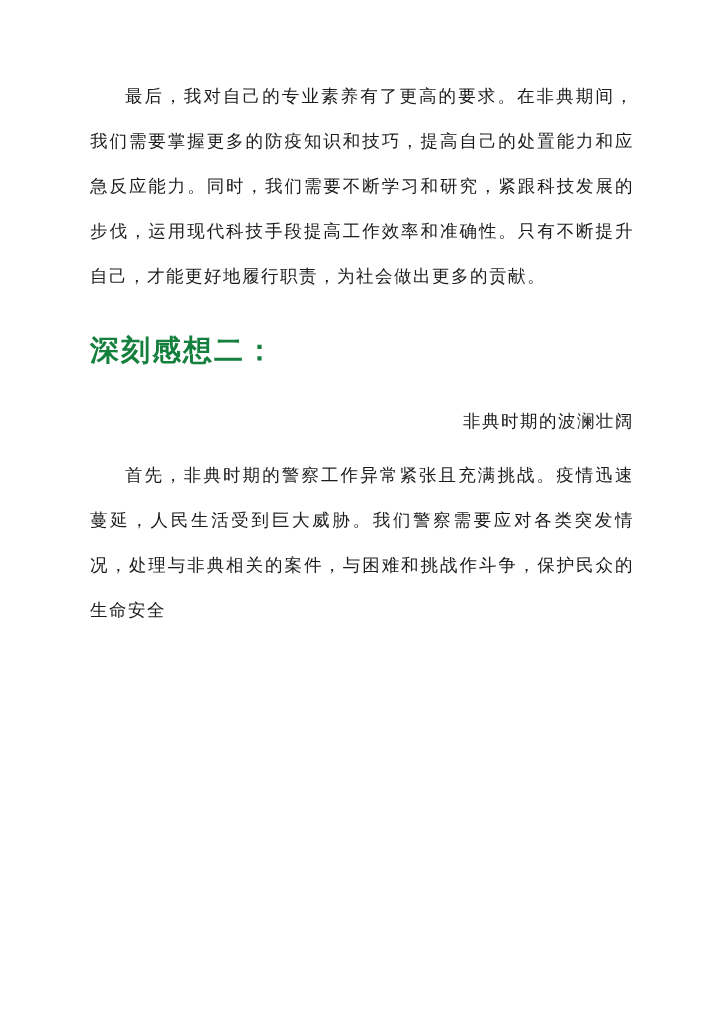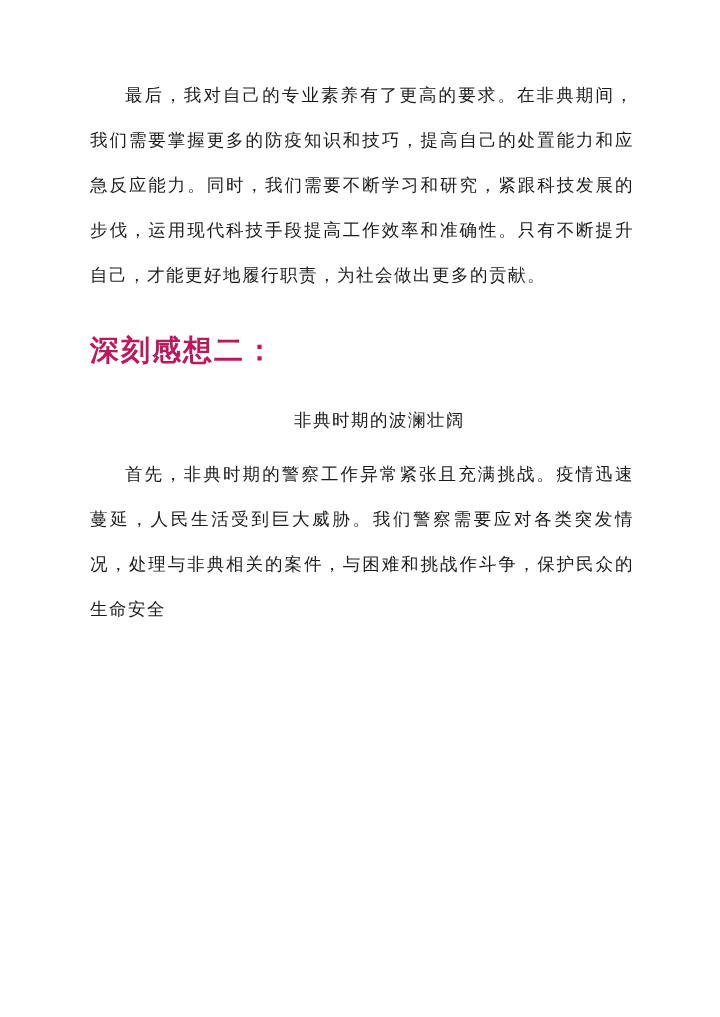--- a/index.html
+++ b/index.html
@@ -19,32 +19,31 @@
     overflow: hidden;
   }
   .body-para {
     margin: 0 0 9px 0;
     font-size: 17.5px;
     line-height: 45px;
     letter-spacing: 1.5px;
     text-align: justify;
     text-justify: inter-ideograph;
     text-indent: 2em;
-    font-family: Liberation Mono, monospace;
   }
   .body-para.short {
-    text-align: center;
+    text-align: right;
   }
   .section-heading {
     margin: 20px 0 18px 0;
     font-size: 29px;
     line-height: 62px;
     font-weight: 700;
     letter-spacing: 2px;
-    color: #be185d;
+    color: #15803d;
     text-indent: 0;
   }
 </style>
 </head>
 <body>
 
 <div class="page">
 
   <p class="body-para">最后，我对自己的专业素养有了更高的要求。在非典期间，我们需要掌握更多的防疫知识和技巧，提高自己的处置能力和应急反应能力。同时，我们需要不断学习和研究，紧跟科技发展的步伐，运用现代科技手段提高工作效率和准确性。只有不断提升自己，才能更好地履行职责，为社会做出更多的贡献。</p>
 

